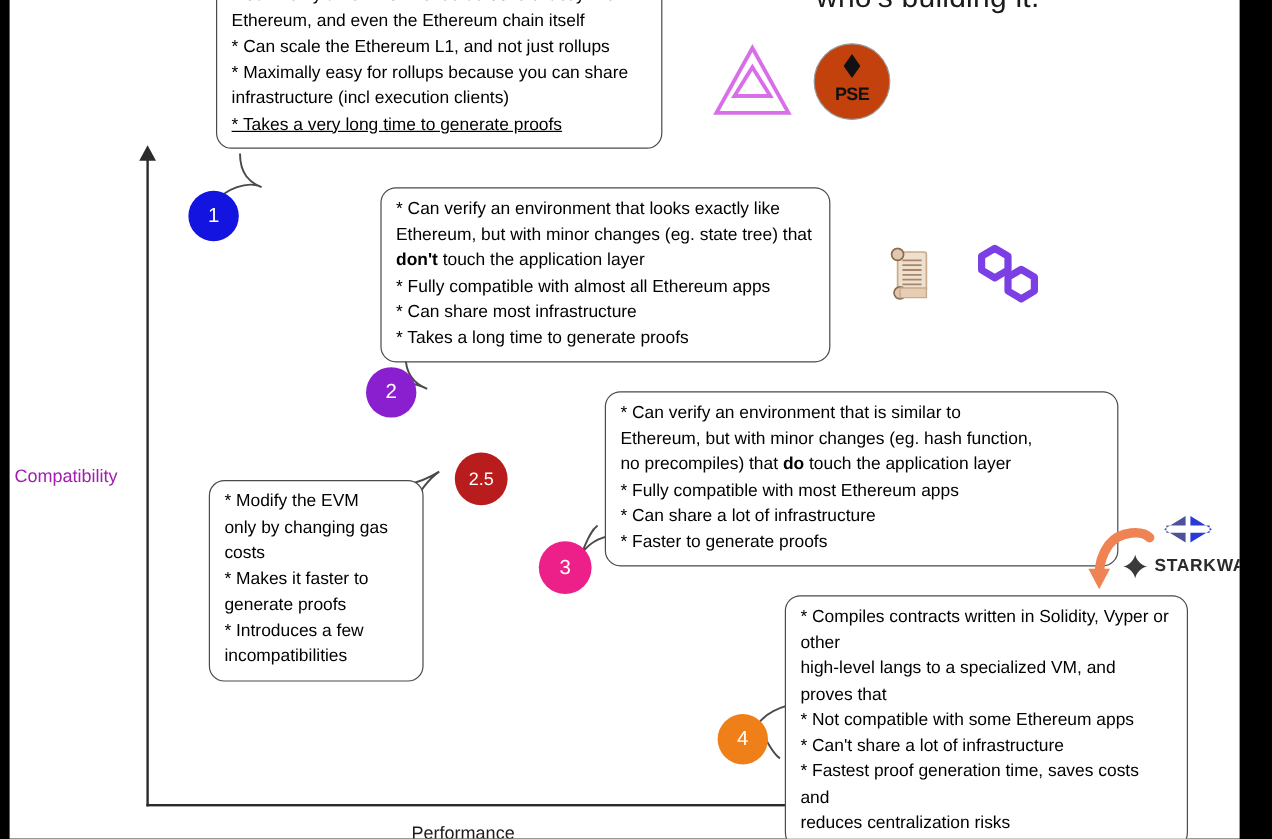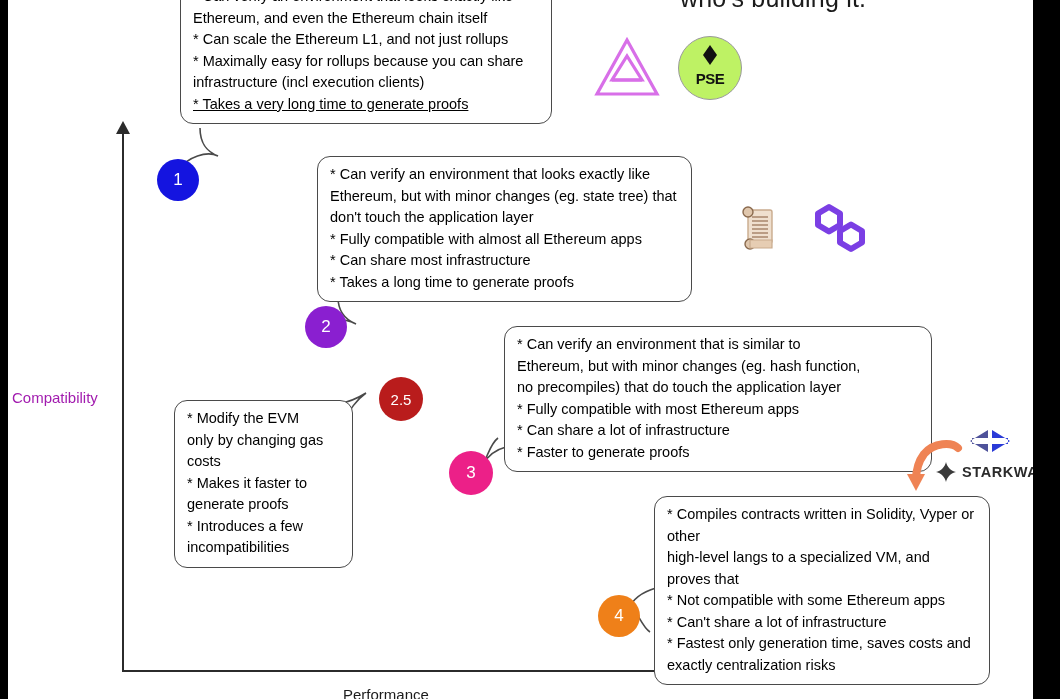--- a/index.html
+++ b/index.html
@@ -91,21 +91,21 @@
   .bubble p {
     margin: 0;
     font-size: 14.5px;
     line-height: 21.5px;
     color: #000000;
   }
   .pro   { color: #2d7d32; }
   .con   { color: #e08a1e; }
   .bad   { color: #e03b3b; text-decoration: underline; }
   .blue  { color: #2f6fd0; }
-  .bubble b { font-weight: normal; }
+  .bubble b { font-weight: bold; }
 
   
   .connector { position: absolute; }
 
   
   .dot {
     position: absolute;
     border-radius: 50%;
     display: flex;
     align-items: center;
@@ -124,21 +124,21 @@
     line-height: 40px;
   }
   #logo-polygon { position: absolute; left: 801px; top: 203px; }
   #logo-taiko   { position: absolute; left: 586px; top: 36px; }
   #logo-pse     { position: absolute; left: 670px; top: 36px; }
   #logo-pse .pse-ring {
     width: 62px; height: 62px;
     border: 1.6px solid #9a9a9a;
     border-radius: 50%;
     position: relative;
-    background: #bef264;
+    background: #c2410c;
   }
   #logo-pse .pse-text {
     position: absolute;
     left: 0; right: 0;
     top: 33px;
     text-align: center;
     font-size: 15px;
     font-weight: bold;
     color: #111;
     letter-spacing: -0.5px;
@@ -229,22 +229,22 @@
       <p class="pro">* Fully compatible with most Ethereum apps</p>
       <p class="pro">* Can share a lot of infrastructure</p>
       <p class="pro">* Faster to generate proofs</p>
     </div>
 
     <div class="bubble" id="bubble-4" style="left:646px; top:496px; width:336px;">
       <p class="blue">* Compiles contracts written in Solidity, Vyper or other</p>
       <p class="blue">high-level langs to a specialized VM, and proves that</p>
       <p class="con">* Not compatible with some Ethereum apps</p>
       <p class="con">* Can't share a lot of infrastructure</p>
-      <p class="pro">* Fastest only generation time, saves costs and</p>
-      <p class="pro">exactly centralization risks</p>
+      <p class="pro">* Fastest proof generation time, saves costs and</p>
+      <p class="pro">reduces centralization risks</p>
     </div>
 
     <div class="dot" id="dot-1" style="left:149px; top:159px; width:42px; height:42px; background:#1414e0;">1</div>
 
     <div class="dot" id="dot-2" style="left:297px; top:306px; width:42px; height:42px; background:#8a1fd0;">2</div>
 
     <div class="dot small-text" id="dot-25" style="left:371px; top:377px; width:44px; height:44px; background:#b91c1c;">2.5</div>
 
     <div class="dot" id="dot-3" style="left:441px; top:451px; width:44px; height:44px; background:#ec2088;">3</div>
 

